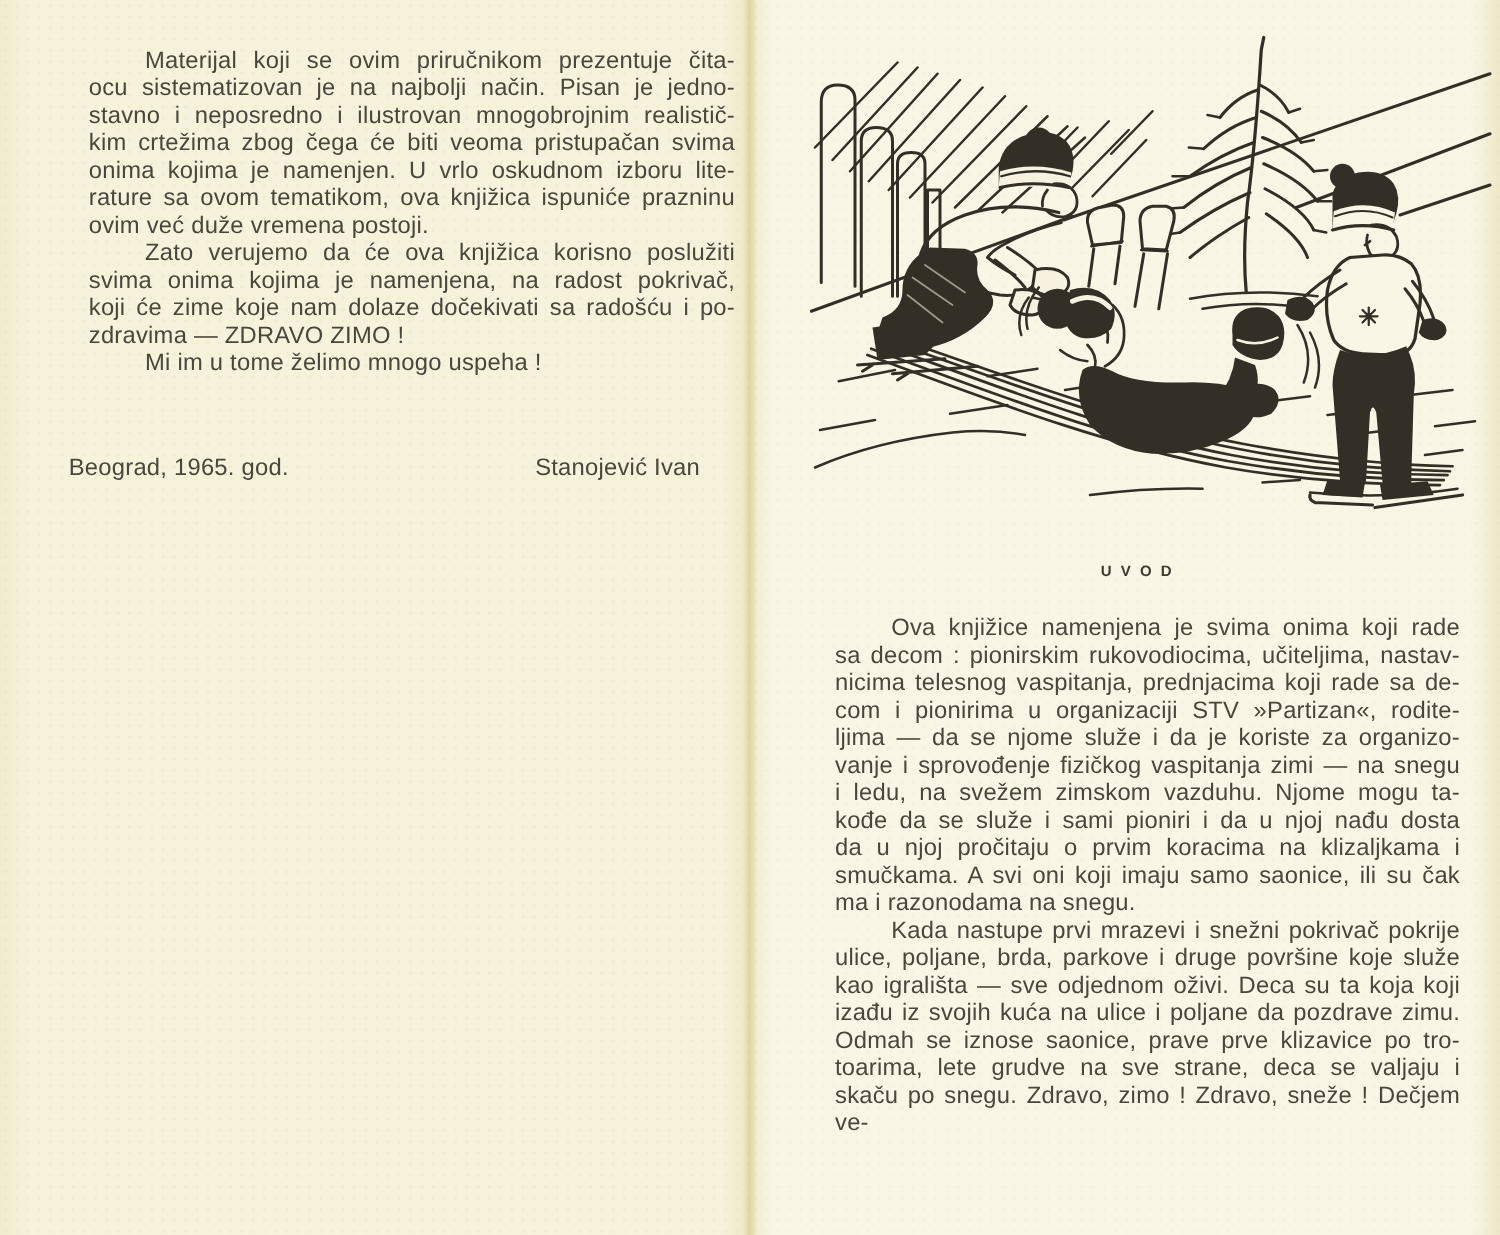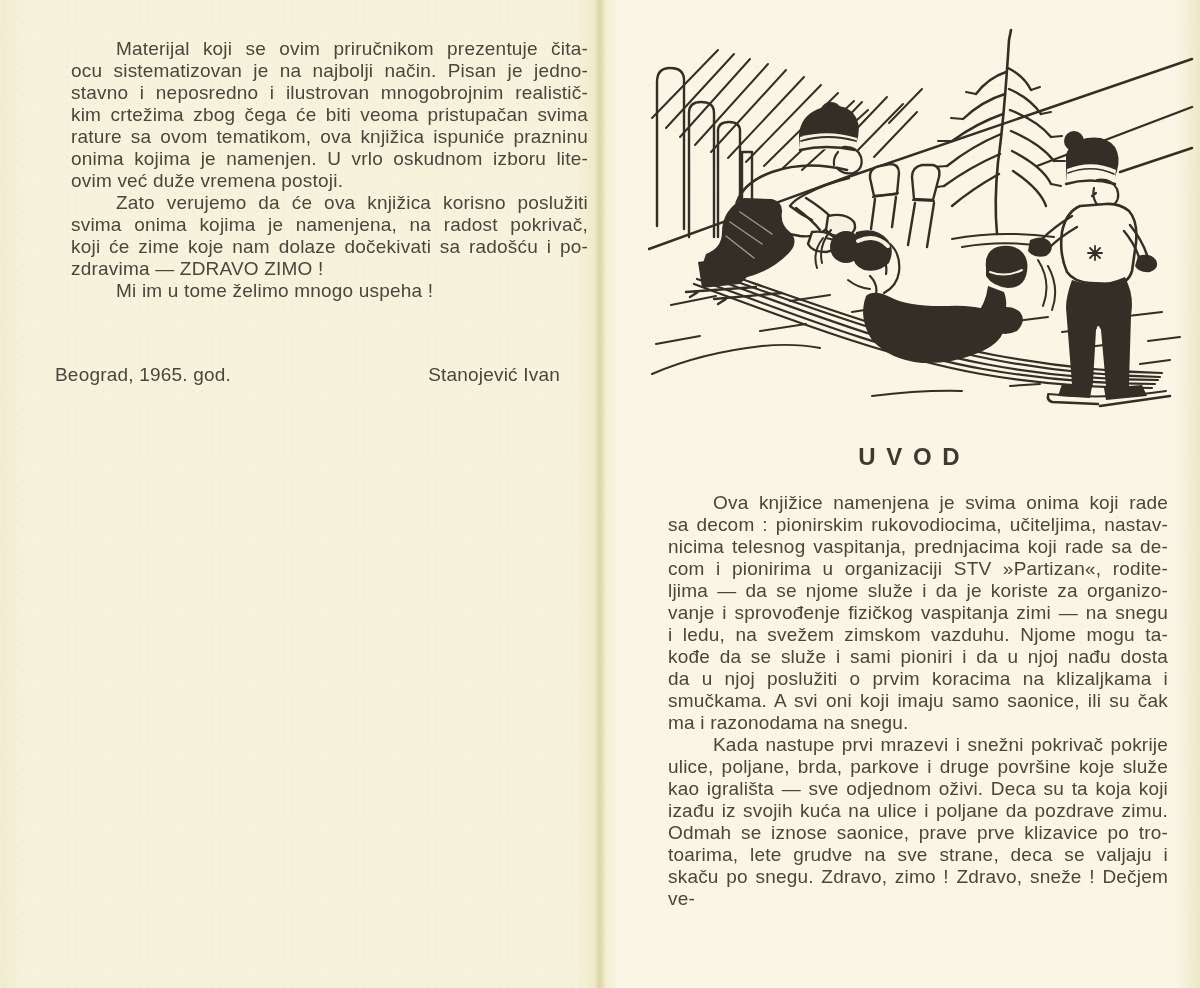--- a/index.html
+++ b/index.html
@@ -43,42 +43,42 @@
     white-space:normal;
     height:22px;overflow:visible;margin-left:16px;
   }
   .line.first{text-indent:45px;}
   .line.lastline{text-align-last:left;-moz-text-align-last:left;}
   .sig-row{
     display:flex;justify-content:space-between;
     margin-top:62px;padding-right:28px;
   }
   .heading{
-    font-weight:bold;font-size:24px;letter-spacing:2px;color:#3e3a30;
+    font-weight:bold;font-size:12px;letter-spacing:2px;color:#3e3a30;
     text-align:center;margin:0 0 24px 0;line-height:22px;
   }
   .rp-text{margin:0;}
   
   .illustration{position:absolute;left:648px;top:24px;width:548px;height:396px;}
   .illustration svg{display:block;width:100%;height:100%;}
 </style>
 </head>
 <body>
 
 <div class="spread">
 
   <div class="page page-left">
     <div class="textblock tb-left">
       <div>
         <div class="line first">Materijal koji se ovim priručnikom prezentuje čita-</div>
         <div class="line">ocu sistematizovan je na najbolji način. Pisan je jedno-</div>
         <div class="line">stavno i neposredno i ilustrovan mnogobrojnim realistič-</div>
         <div class="line">kim crtežima zbog čega će biti veoma pristupačan svima</div>
+        <div class="line">onima kojima je namenjen. U vrlo oskudnom izboru lite-</div>
         <div class="line">rature sa ovom tematikom, ova knjižica ispuniće prazninu</div>
-        <div class="line">onima kojima je namenjen. U vrlo oskudnom izboru lite-</div>
         <div class="line lastline">ovim već duže vremena postoji.</div>
       </div>
       <div>
         <div class="line first">Zato verujemo da će ova knjižica korisno poslužiti</div>
         <div class="line">svima onima kojima je namenjena, na radost pokrivač,</div>
         <div class="line">koji će zime koje nam dolaze dočekivati sa radošću i po-</div>
         <div class="line lastline">zdravima — ZDRAVO ZIMO !</div>
       </div>
       <div>
         <div class="line first lastline">Mi im u tome želimo mnogo uspeha !</div>
@@ -170,21 +170,21 @@
     <h2 class="heading">U V O D</h2>
     <div class="rp-text">
       <div class="line first">Ova knjižice namenjena je svima onima koji rade</div>
       <div class="line">sa decom : pionirskim rukovodiocima, učiteljima, nastav-</div>
       <div class="line">nicima telesnog vaspitanja, prednjacima koji rade sa de-</div>
       <div class="line">com i pionirima u organizaciji STV »Partizan«, rodite-</div>
       <div class="line">ljima — da se njome služe i da je koriste za organizo-</div>
       <div class="line">vanje i sprovođenje fizičkog vaspitanja zimi — na snegu</div>
       <div class="line">i ledu, na svežem zimskom vazduhu. Njome mogu ta-</div>
       <div class="line">kođe da se služe i sami pioniri i da u njoj nađu dosta</div>
-      <div class="line">da u njoj poslužiti o prvim koracima na klizaljkama i</div>
+      <div class="line">da u njoj pročitaju o prvim koracima na klizaljkama i</div>
       <div class="line">smučkama. A svi oni koji imaju samo saonice, ili su čak</div>
       <div class="line lastline">ma i razonodama na snegu.</div>
     </div>
     <div class="rp-text">
       <div class="line first">Kada nastupe prvi mrazevi i snežni pokrivač pokrije</div>
       <div class="line">ulice, poljane, brda, parkove i druge površine koje služe</div>
       <div class="line">kao igrališta — sve odjednom oživi. Deca su ta koja koji</div>
       <div class="line">izađu iz svojih kuća na ulice i poljane da pozdrave zimu.</div>
       <div class="line">Odmah se iznose saonice, prave prve klizavice po tro-</div>
       <div class="line">toarima, lete grudve na sve strane, deca se valjaju i</div>

